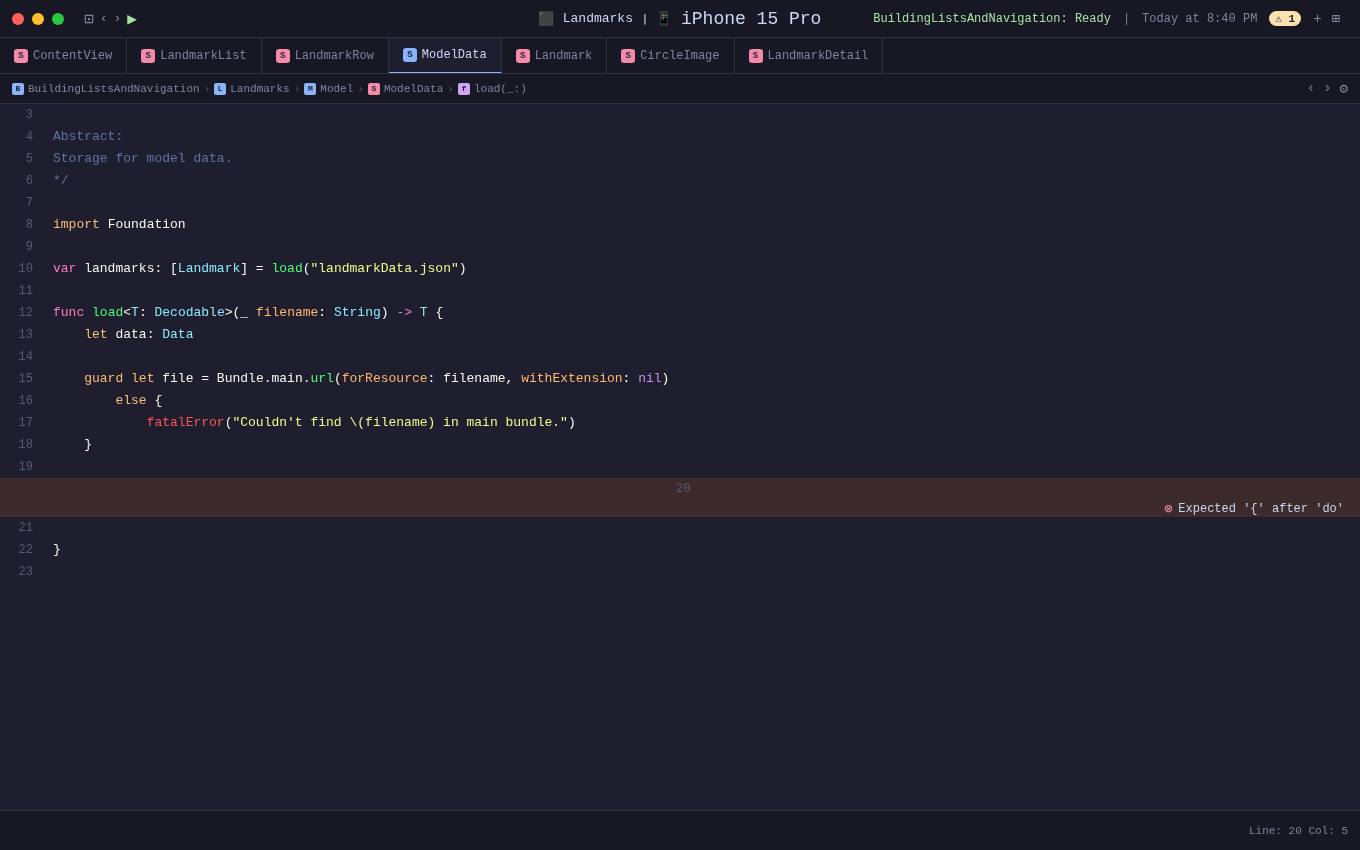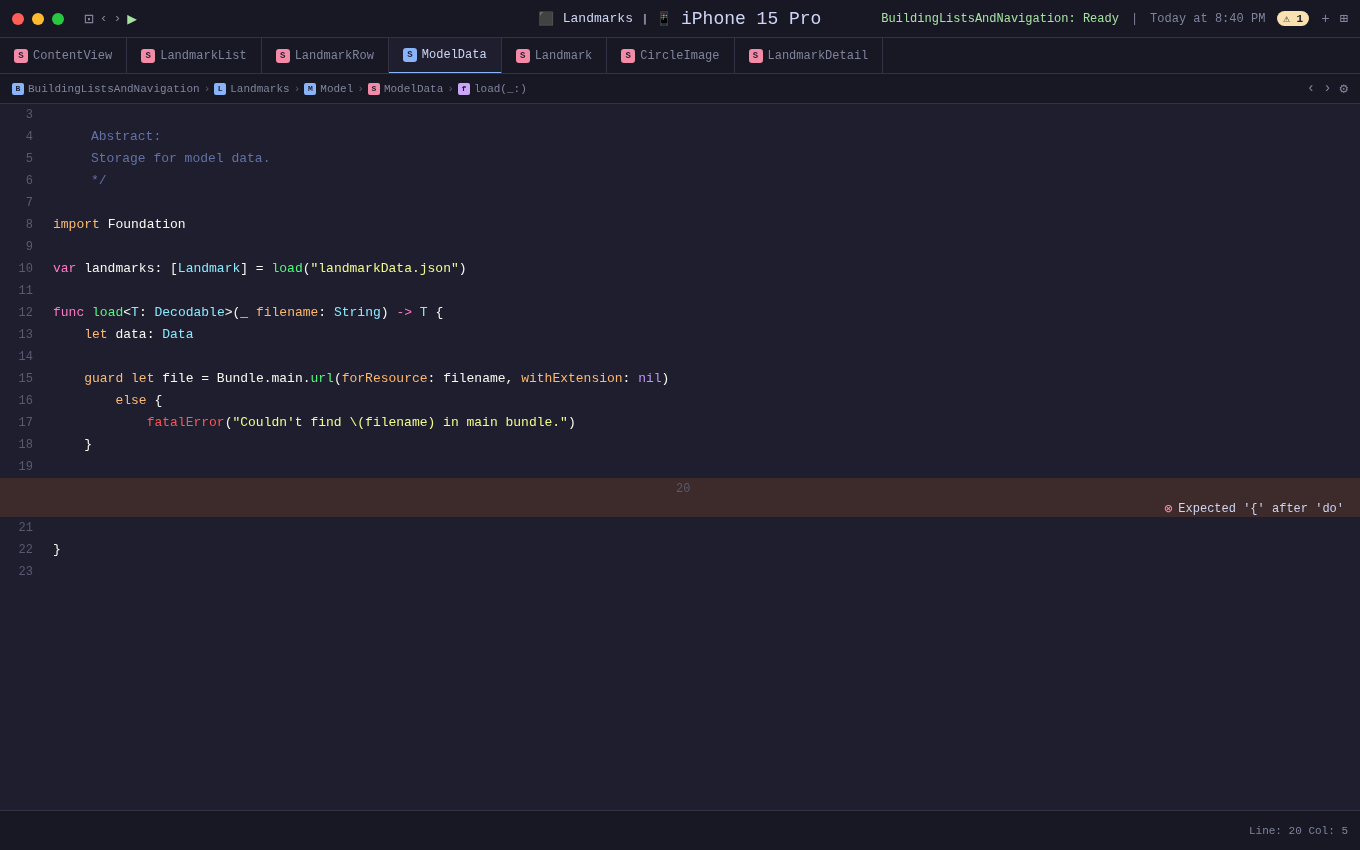--- a/index.html
+++ b/index.html
@@ -85,21 +85,21 @@
     .device-name {
       color: #cdd6f4;
       font-size: 18px;
     }
 
     #title-bar-right {
       margin-left: auto;
       display: flex;
       align-items: center;
       gap: 12px;
-      padding-right: 12px;
+      padding-right: 20px;
     }
     .status-text {
       font-size: 12px;
       color: #a6e3a1;
     }
     .status-separator {
       color: #7f849c;
       font-size: 12px;
     }
     .status-time {
@@ -263,21 +263,21 @@
     .error-message {
       color: #cdd6f4;
       font-size: 12px;
     }
 
     
     .kw { color: #fdba74; font-weight: normal; } 
     .kw2 { color: #ff79c6; } 
     .type2 { color: #8be9fd; }  
     .method { color: #50fa7b; } 
-    .comment { color: #6272a4; margin-left: 38px; }
+    .comment { color: #6272a4; }
     .param { color: #ffb86c; } 
     .nil-val { color: #bd93f9; }
     .arrow { color: #ff79c6; }
     .plain { color: #f8f8f2; }
     .func-name { color: #50fa7b; }
     .fatal { color: #ff5555; }
     .string-content { color: #f1fa8c; }
 
     
     #status-bar {

